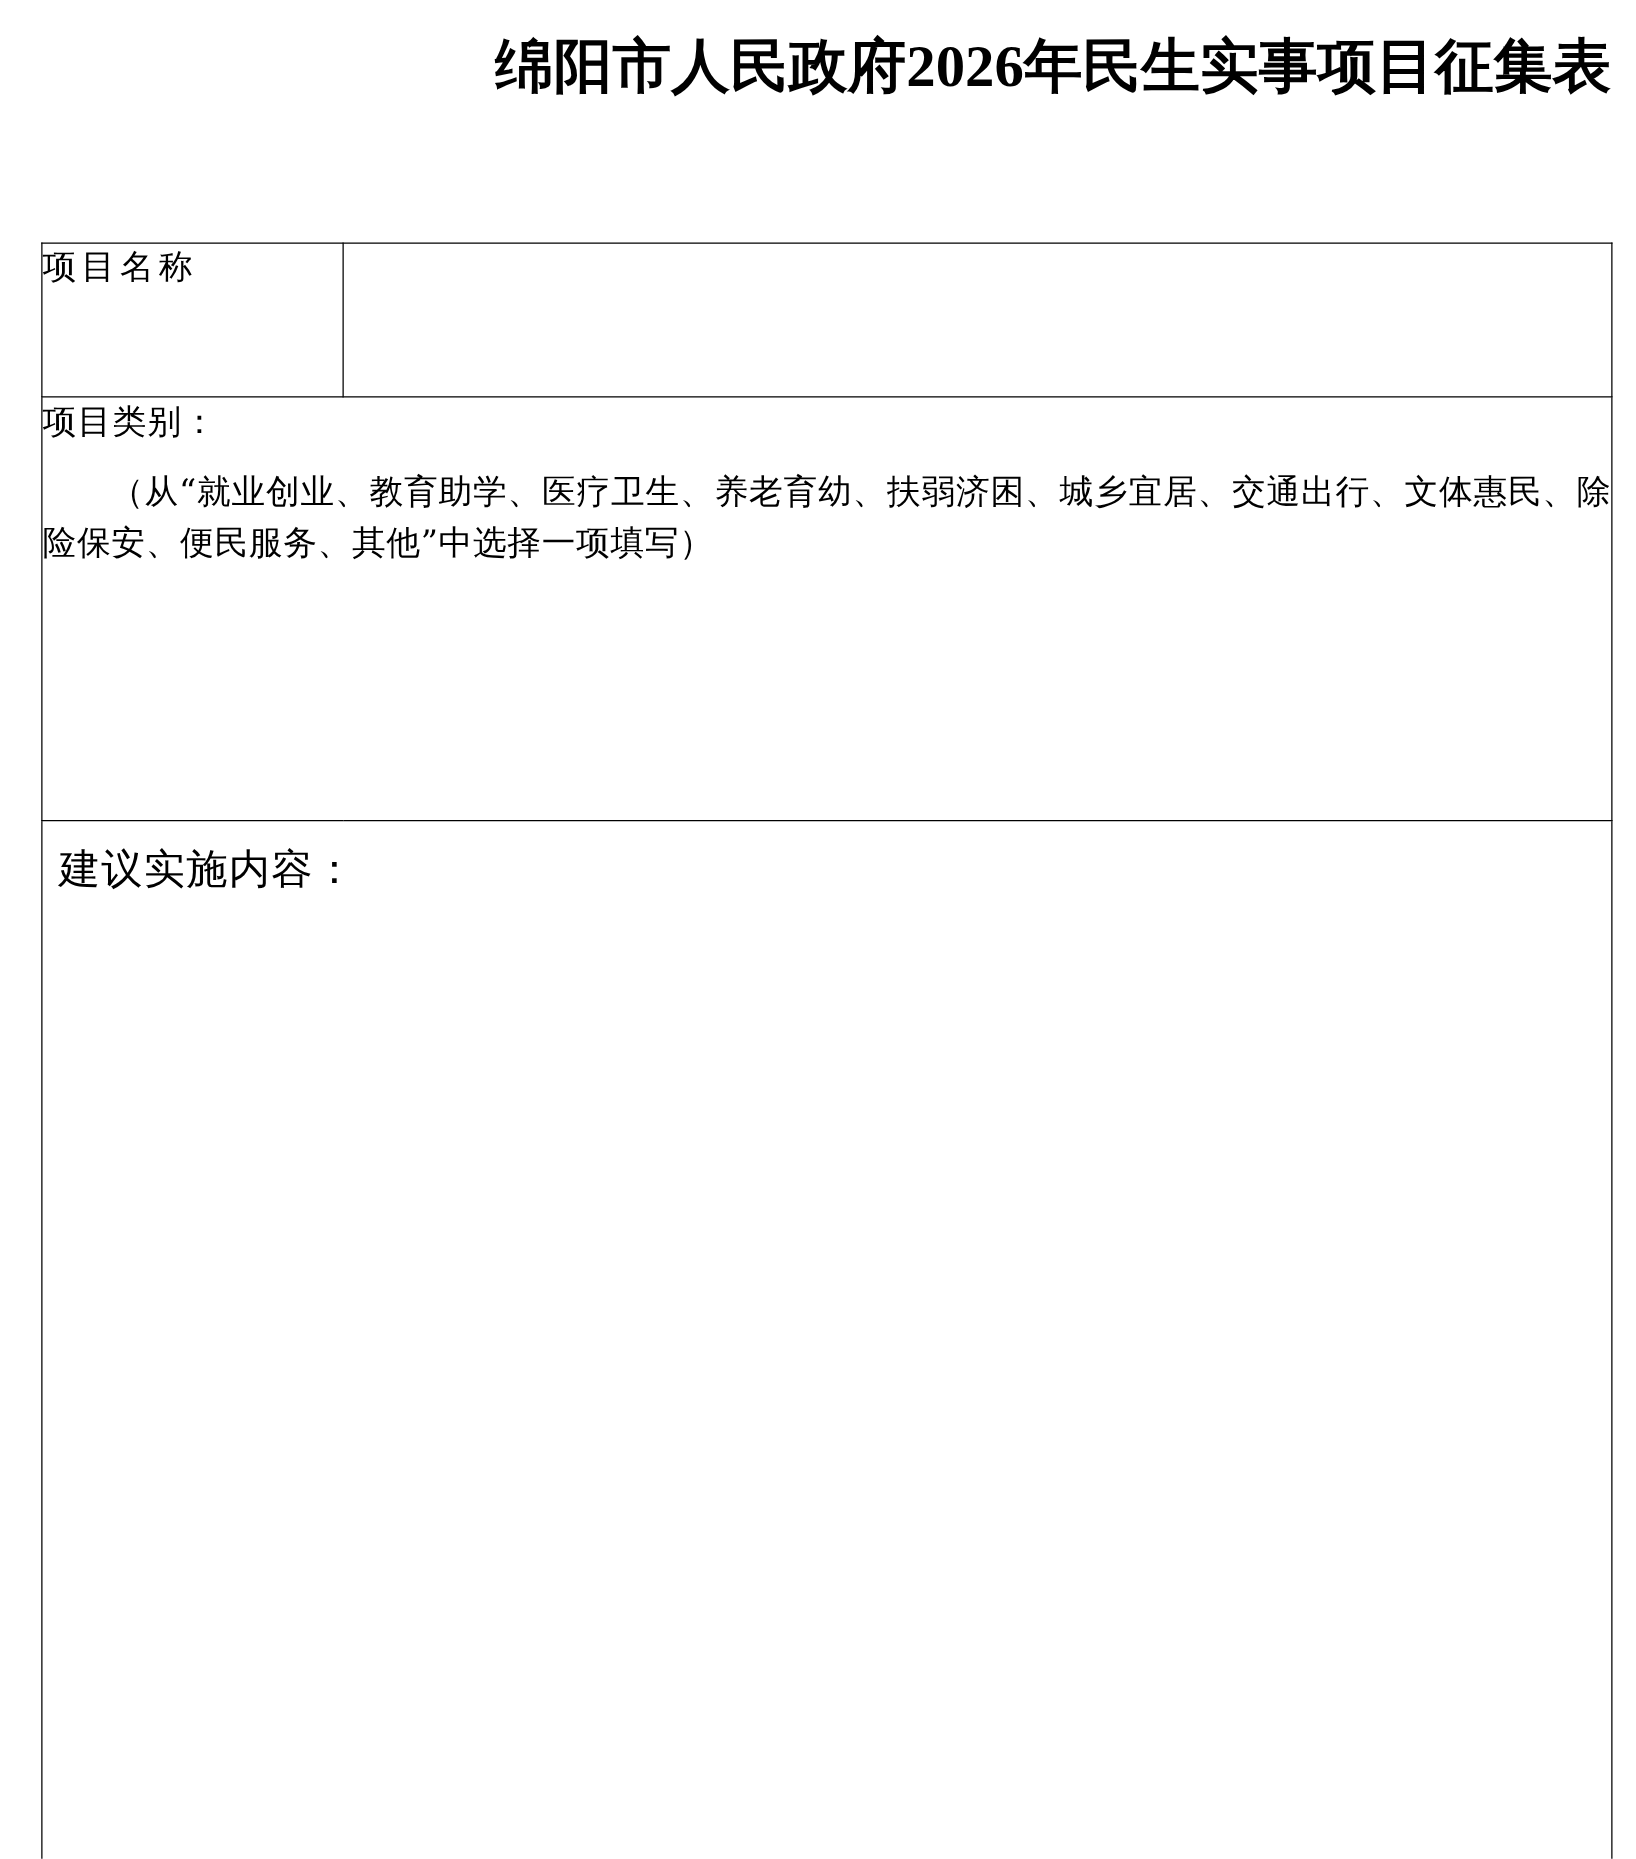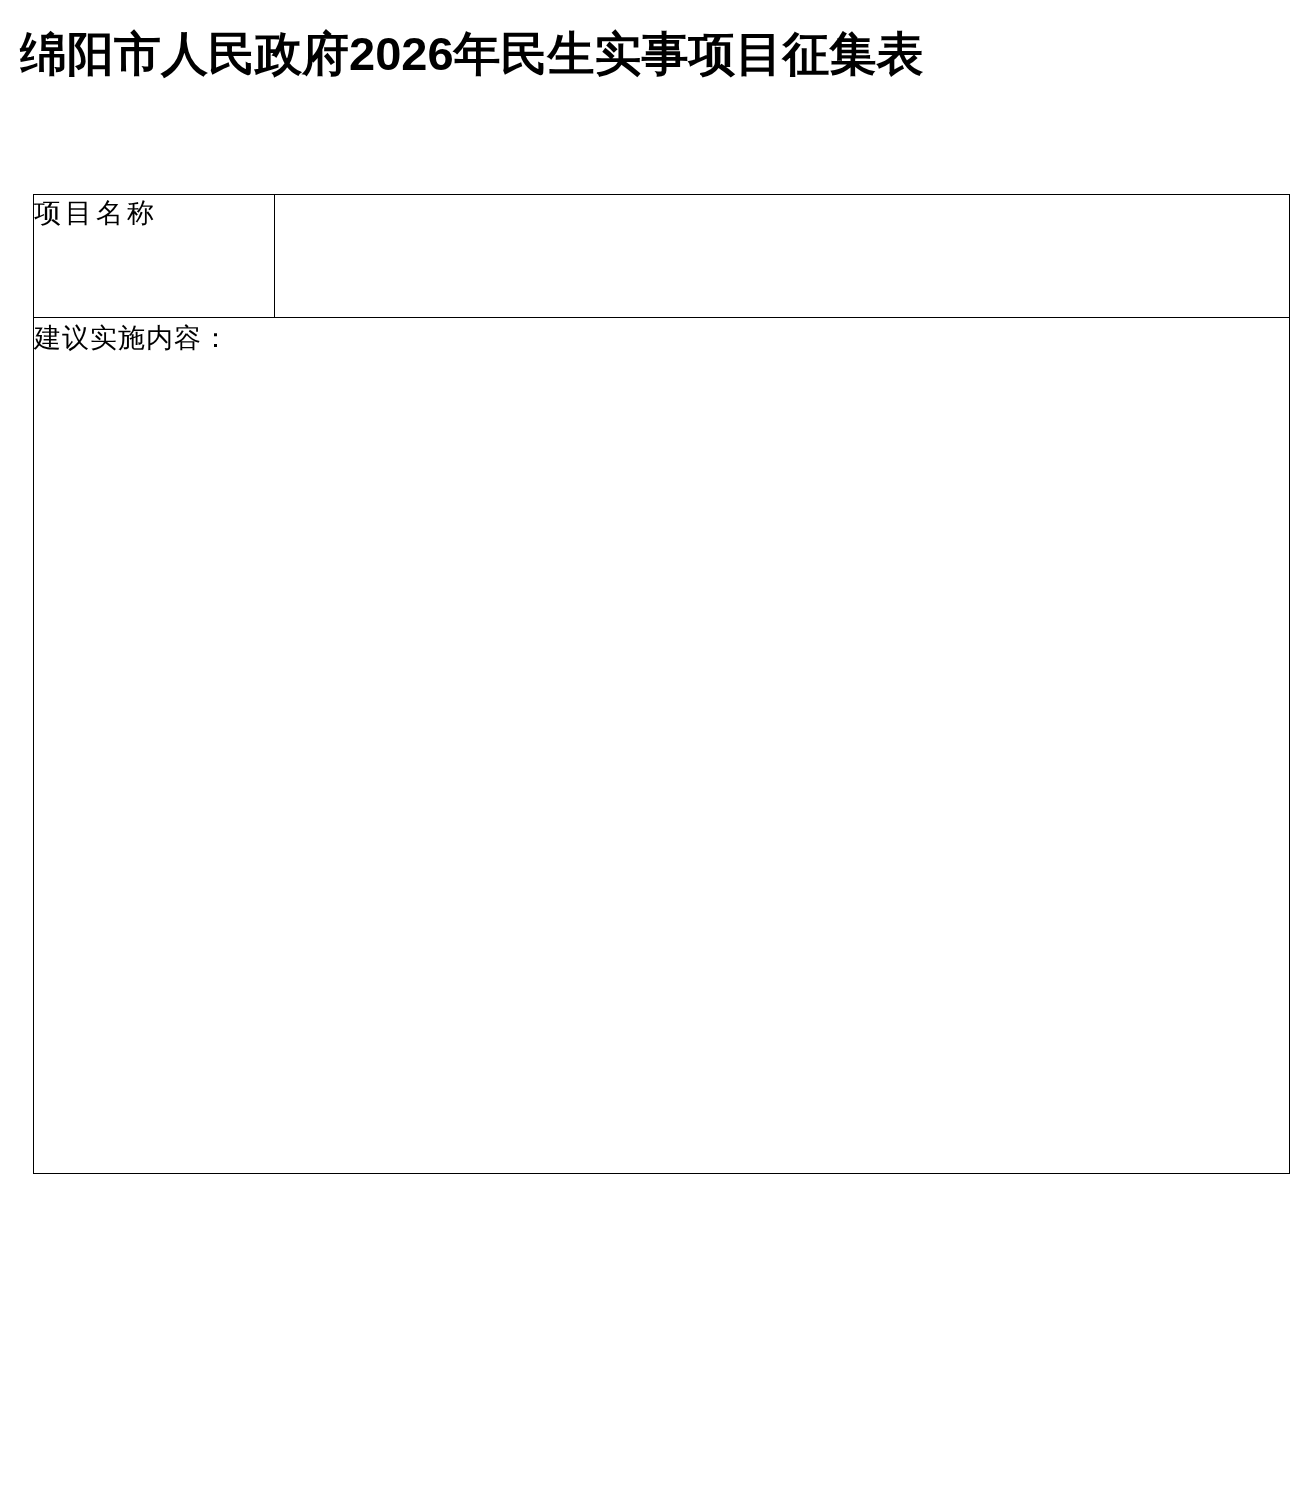--- a/index.html
+++ b/index.html
@@ -14,22 +14,22 @@
     color: #000000;
     overflow: hidden;
   }
   .page {
     position: relative;
     width: 1309px;
     height: 1487px;
     box-sizing: border-box;
   }
   .doc-title {
-    text-align: left;
-    font-family: Liberation Sans, sans-serif;
+    text-align: right;
+    font-family: Liberation Serif, serif;
     font-weight: bold;
     font-size: 47px;
     letter-spacing: 0px;
     line-height: 1.2;
     margin: 26px 0 0 0;
     padding: 0 20px;
     white-space: nowrap;
   }
   .form-table {
     position: absolute;
@@ -79,40 +79,48 @@
   .cat-body .indent {
     display: inline-block;
     width: 54px;
   }
   
   .cell-content {
     height: 855px;
     padding: 16px 14px 0 14px;
   }
   .content-heading {
-    font-size: 27px;
+    font-size: 33px;
     letter-spacing: 1px;
     line-height: 1.5;
-    margin: 0;
+    margin: 13px;
   }
 </style>
 </head>
 <body>
 
 <div class="page">
 
   <h1 class="doc-title">绵阳市人民政府2026年民生实事项目征集表</h1>
 
   <table class="form-table">
     <tbody>
       <tr>
         <td class="cell-label-name">项目名称</td>
         <td class="cell-value-name"></td>
       </tr>
       <tr>
+        <td class="cell-category" colspan="2">
+          <div class="cat-heading">项目类别：</div>
+          <div class="cat-body">
+            <span class="indent"></span><span>（从“就业创业、教育助学、医疗卫生、养老育幼、扶弱济困、城乡宜居、交通出行、文体惠民、除险保安、便民服务、其他”中选择一项填写）</span>
+          </div>
+        </td>
+      </tr>
+      <tr>
         <td class="cell-content" colspan="2">
           <div class="content-heading">建议实施内容：</div>
         </td>
       </tr>
     </tbody>
   </table>
 
 </div>
 
 </body></html>

